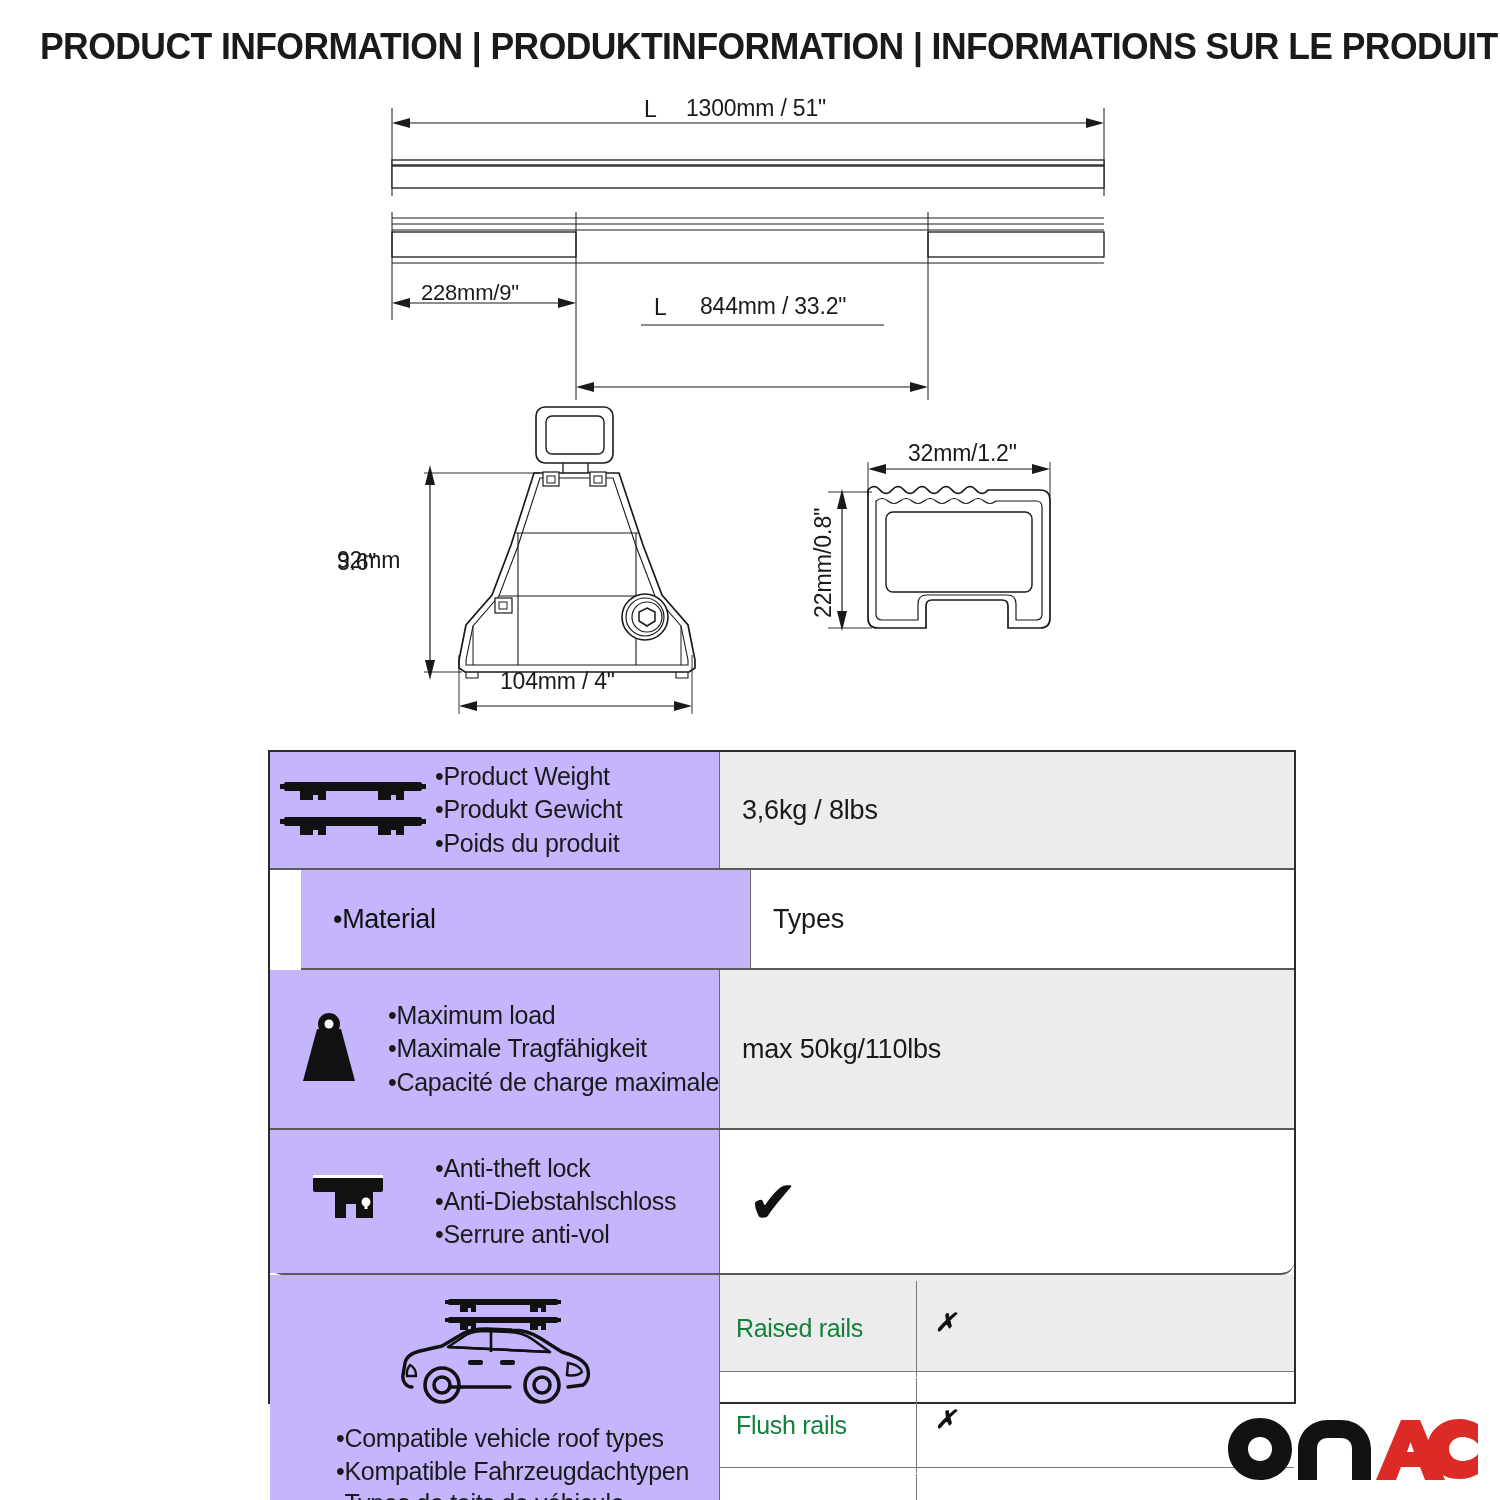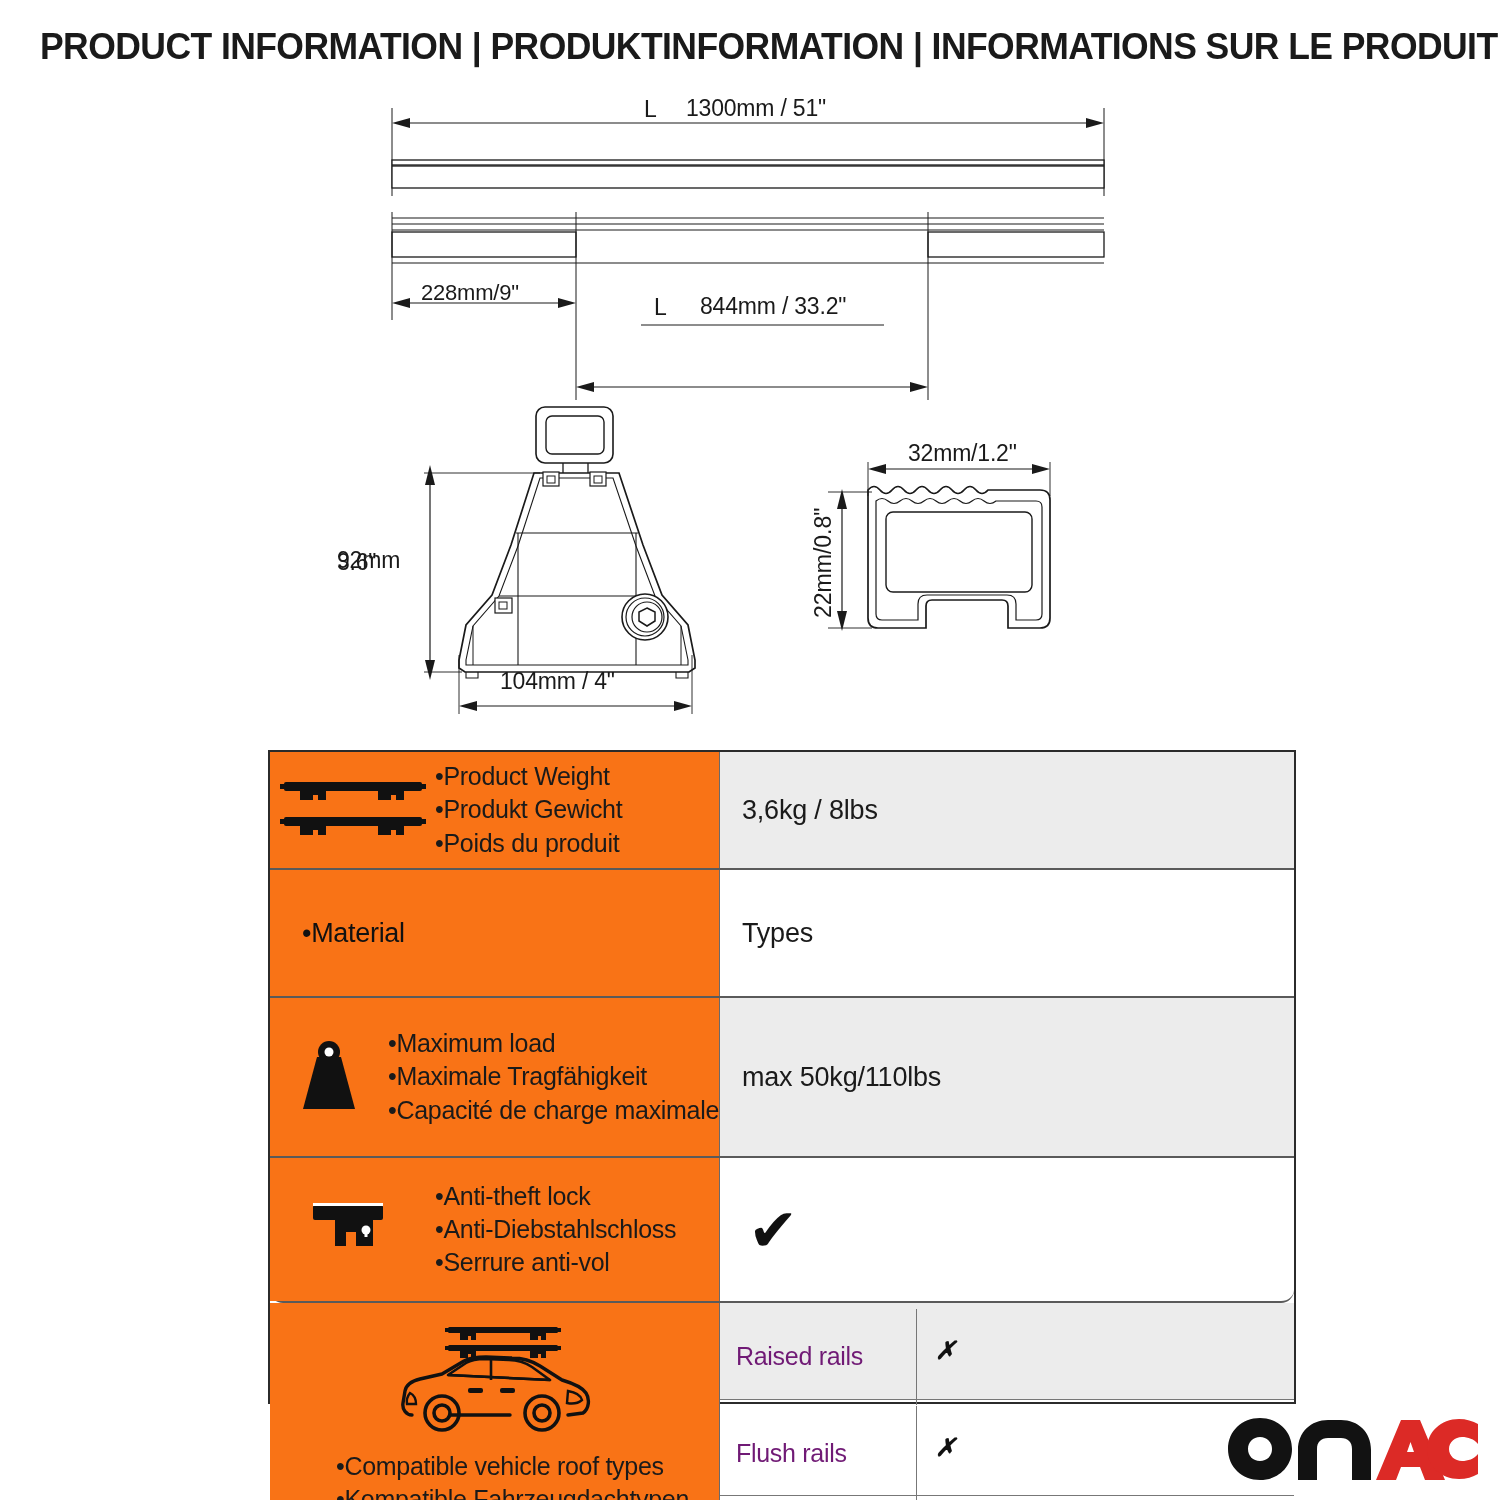--- a/index.html
+++ b/index.html
@@ -83,21 +83,21 @@
   .srow:last-child { border-bottom: none; }
   .srow.shaded { background: #ececec; }
 
   .scell-left {
     width: 450px;
     box-sizing: border-box;
     border-right: 1.5px solid #6a6a6a;
     display: flex;
     align-items: center;
     position: relative;
-    background: #f97316;
+    background: #c4b5fd;
   }
   .scell-right {
     flex: 1;
     box-sizing: border-box;
     display: flex;
     align-items: center;
     padding-left: 22px;
     font-size: 27px;
     color: #1a1a1a;
     letter-spacing: -0.2px;
@@ -114,21 +114,21 @@
     font-size: 25px;
     line-height: 1.33;
     color: #1a1a1a;
     letter-spacing: -0.3px;
   }
   .label-list div { white-space: nowrap; }
 
   
   .row-weight { height: 118px; }
   
-  .row-material { height: 128px; }
+  .row-material { height: 100px; margin-left: 31px; }
   .row-material .scell-left {
     padding-left: 32px;
     font-size: 27px;
     letter-spacing: -0.3px;
   }
   
   .row-load { height: 160px; }
   
   .row-lock { height: 145px; border-radius: 13px; }
   .row-lock .scell-right { padding-left: 28px; }
@@ -172,21 +172,21 @@
   }
   .subrow:last-child { border-bottom: none; }
   .subrow.shaded { background: #ececec; }
   .subrow .sub-name {
     width: 197px;
     min-width: 197px;
     box-sizing: border-box;
     padding-left: 16px;
     font-size: 25px;
     letter-spacing: -0.3px;
-    color: #701a75;
+    color: #15803d;
     border-right: 1.5px solid #777777;
     height: 100%;
     display: flex;
     align-items: center;
     margin-top: 12px;
   }
   .subrow .sub-val {
     flex: 1;
     padding-left: 18px;
     font-size: 26px;

